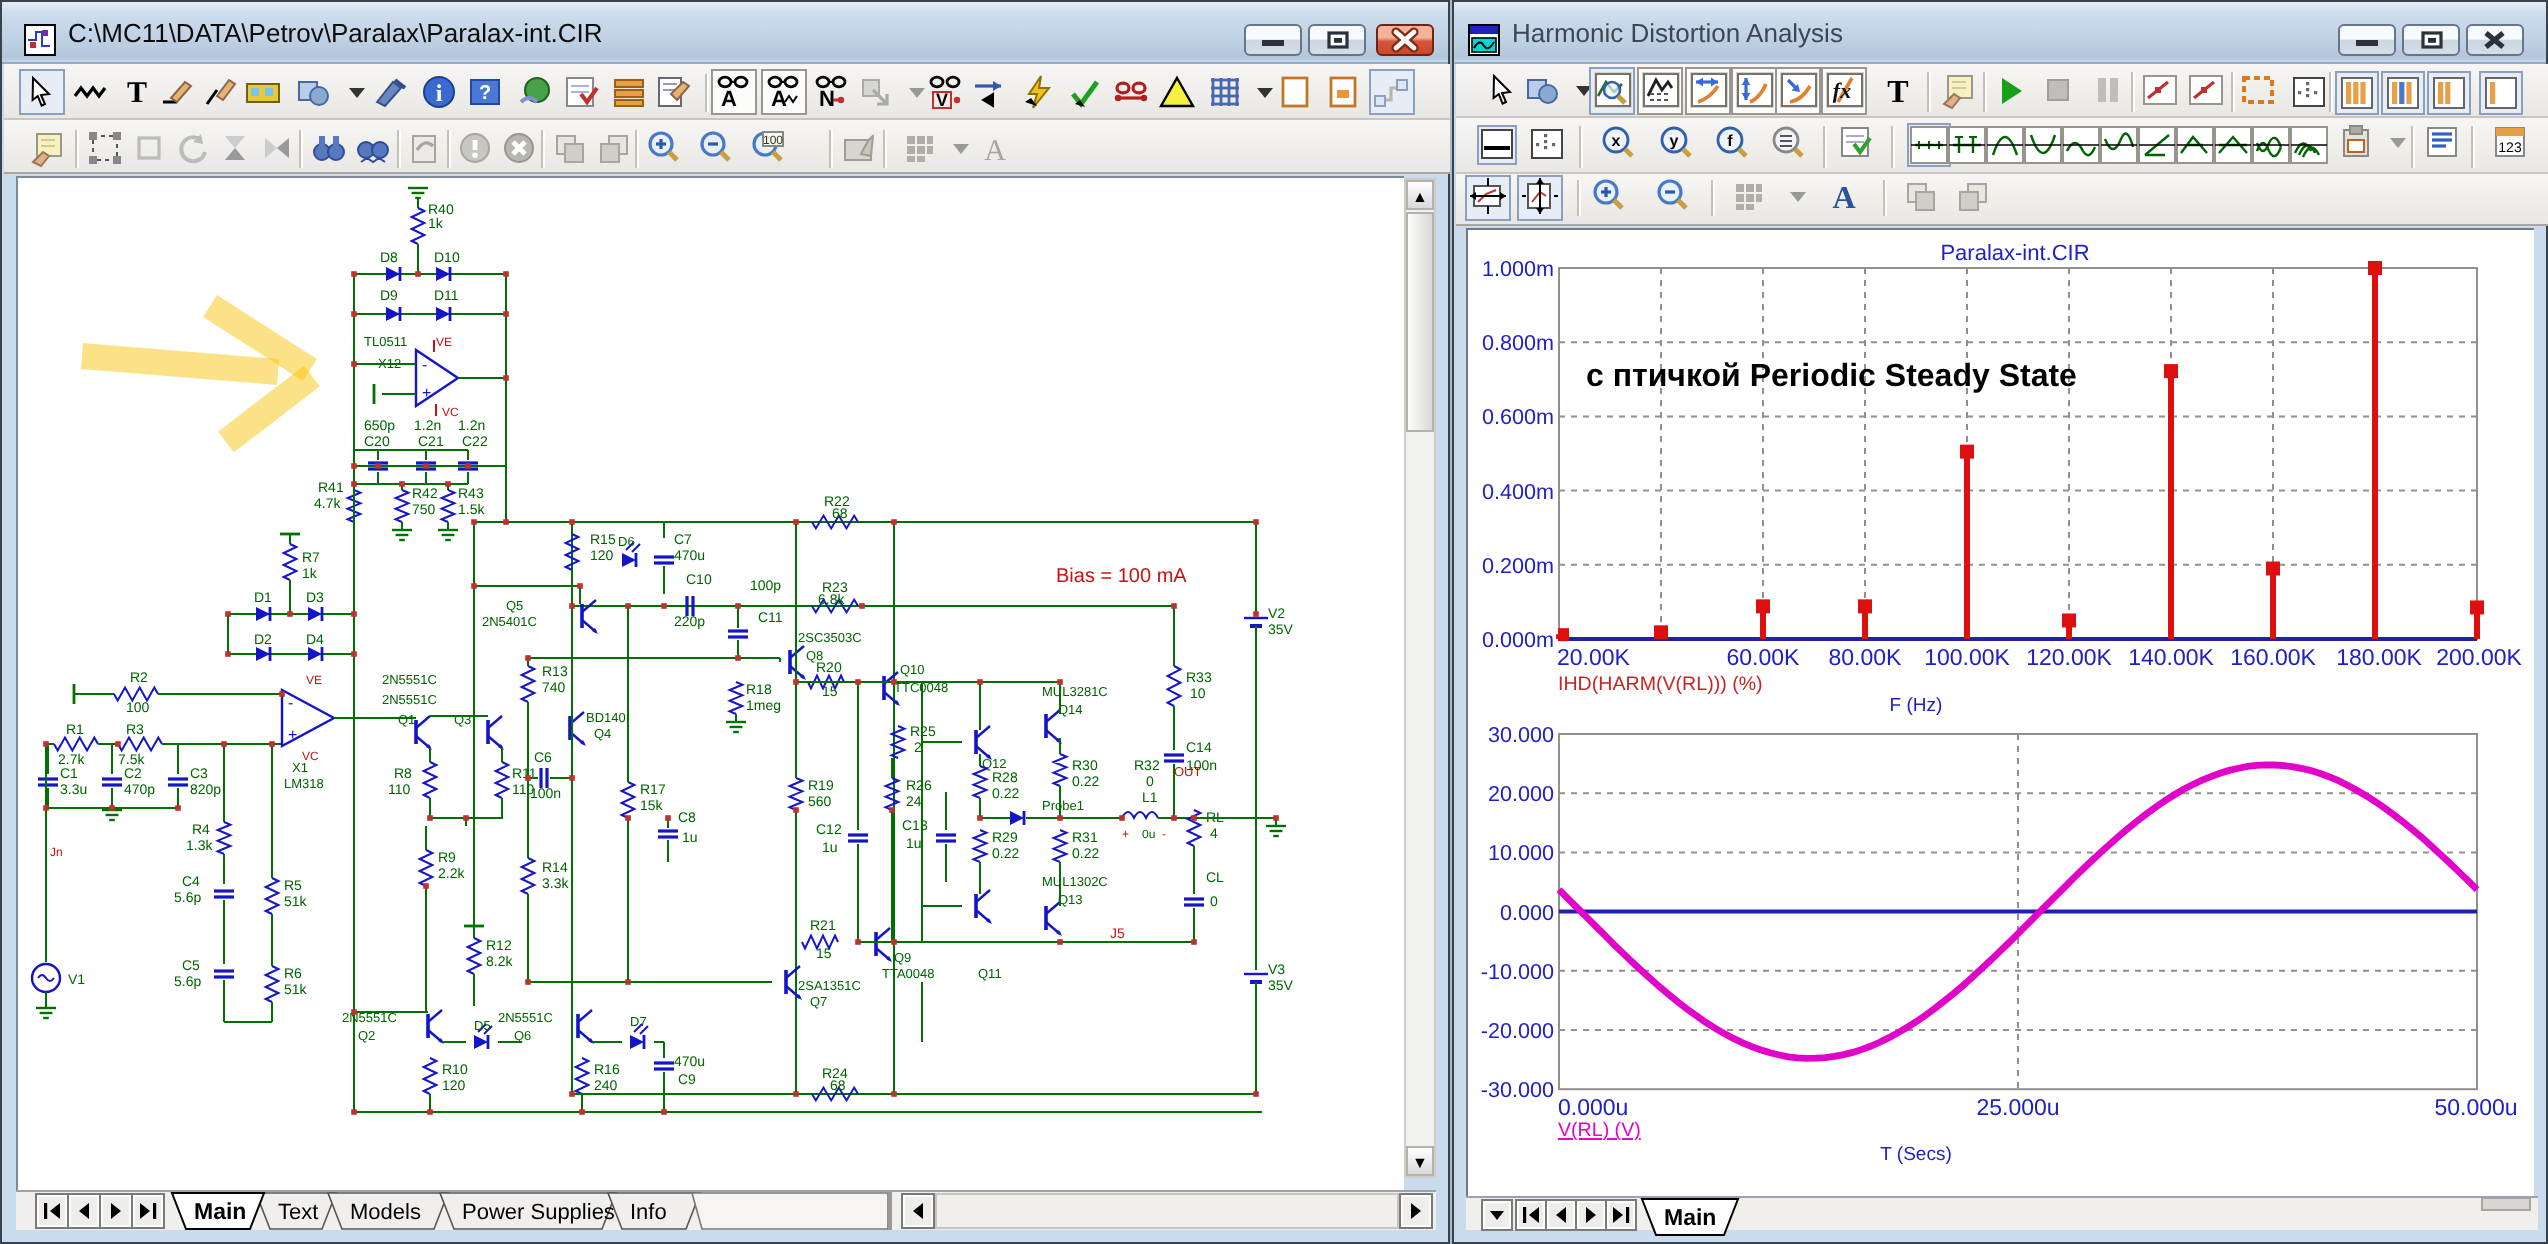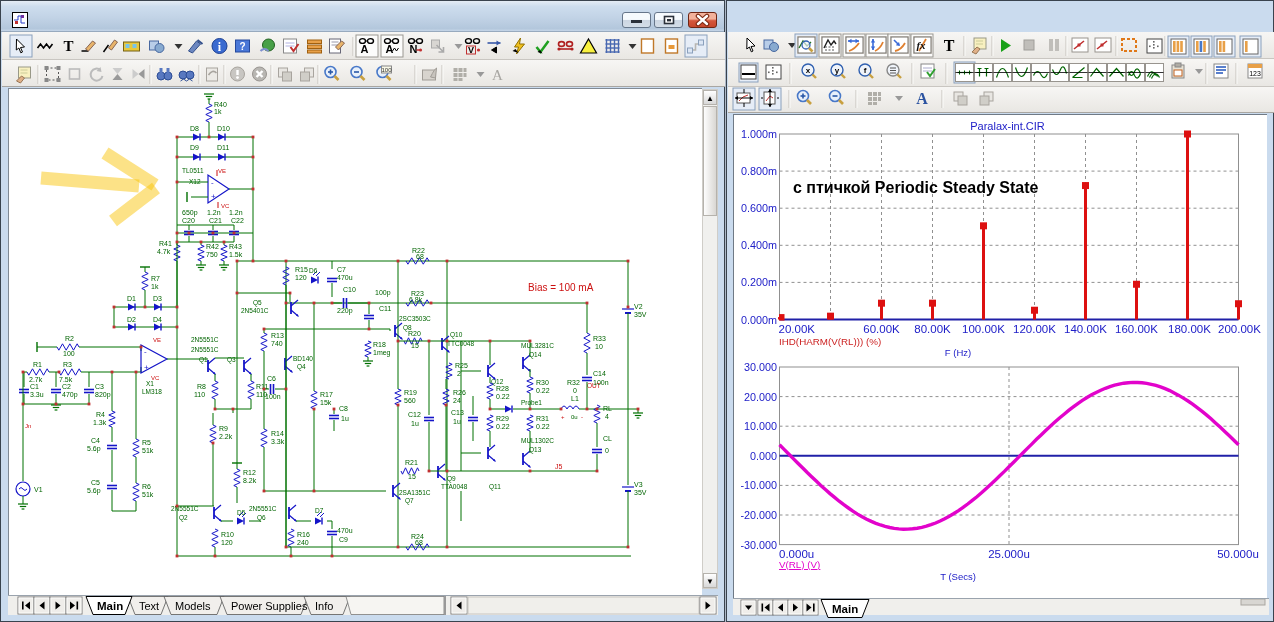--- a/index.html
+++ b/index.html
@@ -16,20 +16,21 @@
 </style></head>
 <body>
 <div class="win" style="left:0;top:0;width:725px;height:622px">
     <div class="ttl">
       <svg style="position:absolute;left:11px;top:11px" width="16" height="16">
         <rect x="0.5" y="0.5" width="15" height="15" fill="#fff" stroke="#000"></rect>
         <path d="M2,8 h4 v-4 h3 v7 h4" stroke="#283cc8" fill="none"></path>
         <rect x="3" y="9" width="3" height="3" fill="#c03030"></rect>
         <rect x="9" y="3" width="3" height="3" fill="#7030a0"></rect>
       </svg>
+      <div style="position:absolute;left:33px;top:8px;font-size:13px;color:#0c0c0c">C:\MC11\DATA\Petrov\Paralax\Paralax-int.CIR</div>
       <div class="cbtn" style="left:621px"><svg width="27" height="14">
           <rect x="8" y="7" width="11" height="3" fill="#2b313a"></rect>
         </svg></div>
       <div class="cbtn" style="left:653px"><svg width="27" height="14">
           <rect x="9.5" y="3.5" width="9" height="7" fill="#fff" stroke="#2b313a" stroke-width="1.6"></rect>
           <rect x="12" y="6" width="4" height="2.4" fill="#2b313a"></rect>
         </svg></div>
       <div class="cbtn" style="left:687px;background:linear-gradient(#f3b29b 42%,#d4573c 55%,#c8482c);border-color:#6e2614"><svg width="27" height="14">
           <path d="M9,3 L18,11 M18,3 L9,11" stroke="#7e2a14" stroke-width="4.6" stroke-linecap="round"></path>
           <path d="M9,3 L18,11 M18,3 L9,11" stroke="#fff" stroke-width="2.4" stroke-linecap="round"></path>
@@ -941,20 +942,39 @@
         <rect x="444" y="2" width="14" height="15" fill="none" stroke="#fcfcfa"></rect>
         <path d="M453.5,5.5 L448.5,9.5 L453.5,13.5 Z" fill="#000"></path>
         <rect x="460" y="1" width="231" height="17" fill="#f0efeb" stroke="#c8c5c0"></rect>
         <rect x="692" y="1" width="16" height="17" fill="#efedea" stroke="#7a7a7a"></rect>
         <rect x="693" y="2" width="14" height="15" fill="none" stroke="#fcfcfa"></rect>
         <path d="M697.5,5.5 L702.5,9.5 L697.5,13.5 Z" fill="#000"></path>
       </svg>
     </div>
   </div>
 <div class="win" style="left:726px;top:0;width:548px;height:622px">
+    <div class="ttl">
+      <svg style="position:absolute;left:7px;top:11px" width="16" height="16">
+        <rect x="0.5" y="0.5" width="15" height="15" fill="#fff" stroke="#000"></rect>
+        <rect x="1" y="1" width="14" height="4" fill="#2020c0"></rect>
+        <rect x="2" y="7" width="12" height="7" fill="#00d8d8" stroke="#000" stroke-width="0.8"></rect>
+        <path d="M3,12 q3,-5 5,-1 q2,3 5,-2" stroke="#000" fill="none"></path>
+      </svg>
+      <div style="position:absolute;left:29px;top:8px;font-size:13px;color:#3d4752">Harmonic Distortion Analysis</div>
+      <div class="cbtn" style="left:442px"><svg width="27" height="14">
+          <rect x="8" y="7" width="11" height="3" fill="#2b313a"></rect>
+        </svg></div>
+      <div class="cbtn" style="left:474px"><svg width="27" height="14">
+          <rect x="9.5" y="3.5" width="9" height="7" fill="#fff" stroke="#2b313a" stroke-width="1.6"></rect>
+          <rect x="12" y="6" width="4" height="2.4" fill="#2b313a"></rect>
+        </svg></div>
+      <div class="cbtn" style="left:506px"><svg width="27" height="14">
+          <path d="M9,3.5 L17.5,10.5 M17.5,3.5 L9,10.5" stroke="#2b313a" stroke-width="2.6"></path>
+        </svg></div>
+    </div>
     <div class="tb" style="left:1px;top:31px;width:546px;height:27px"></div>
     <div class="tb" style="left:1px;top:58px;width:546px;height:28px"></div>
     <div class="tb" style="left:1px;top:86px;width:546px;height:26px;border-bottom:1px solid #a9a6a1"></div>
     <svg style="position:absolute;left:1px;top:31px" width="546" height="81">
       <g transform="translate(14,4)">
         <path d="M5,2 L13,10 L9,10.5 L11,15 L9.3,15.8 L7.4,11 L4.8,13 Z" fill="#fff" stroke="#000" stroke-width="1"></path>
       </g>
       <g transform="translate(34,4)">
         <rect x="2" y="4" width="9" height="9" fill="#b8cdE8" stroke="#4868a0"></rect>
         <circle cx="12" cy="11" r="4.5" fill="#88aad0" stroke="#4868a0"></circle>

